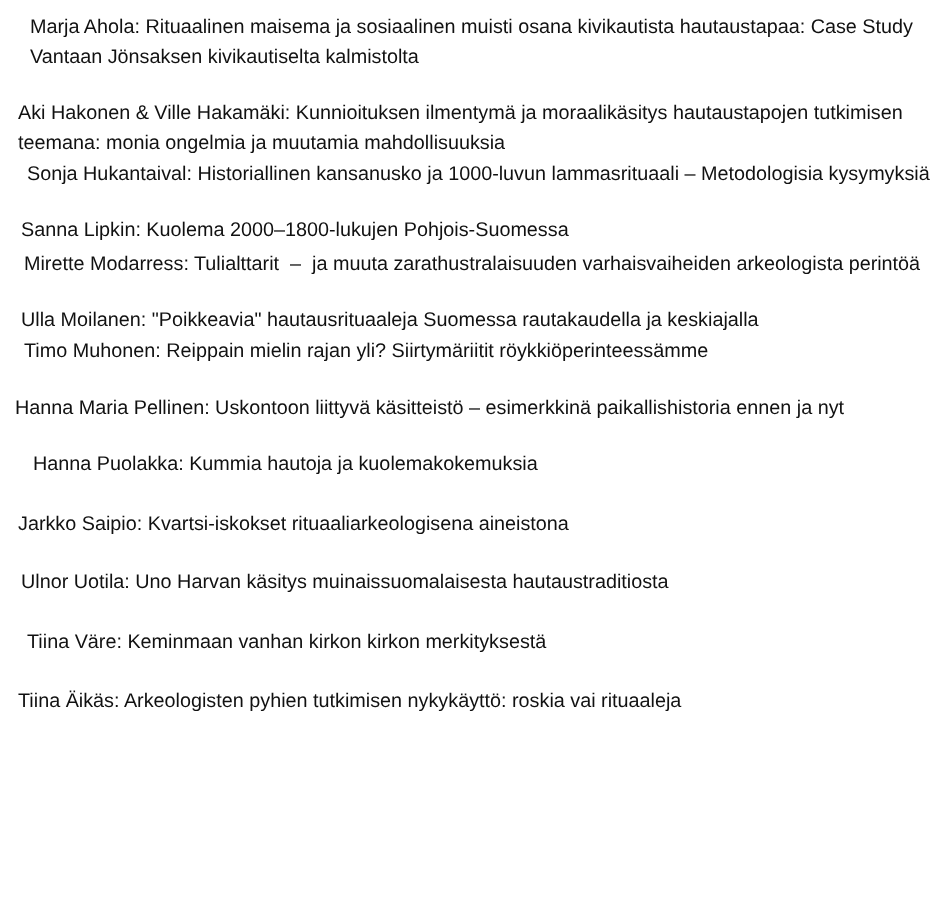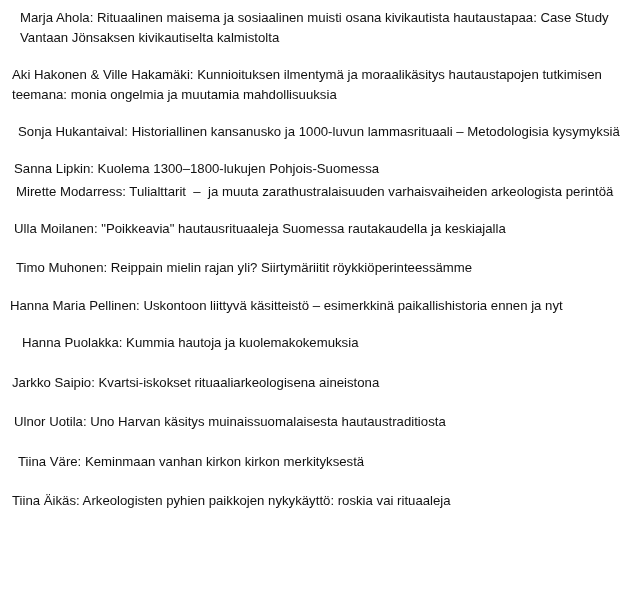--- a/index.html
+++ b/index.html
@@ -27,25 +27,25 @@
     color: #111111;
     margin: 0;
   }
   .entry-text {
     display: block;
     white-space: pre-wrap;
   }
   
   .e0  { margin-top: 2px;  padding-left: 12px; }
   .e1  { margin-top: 16px; padding-left: 4px; }
-  .e2  { margin-top: 16px; padding-left: 10px; }
+  .e2  { padding-left: 10px; }
   .e3  { margin-top: 17px; padding-left: 6px; }
   .e4  { margin-top: 2px; padding-left: 8px; }
   .e5  { margin-top: 17px; padding-left: 6px; }
-  .e6  { margin-top: 18px; padding-left: 8px; }
+  .e6  { padding-left: 8px; }
   .e7  { margin-top: 18px; padding-left: 2px; }
   .e8  { margin-top: 16px; padding-left: 14px; }
   .e9  { margin-top: 20px; padding-left: 4px; }
   .e10 { margin-top: 19px; padding-left: 6px; }
   .e11 { margin-top: 19px; padding-left: 10px; }
   .e12 { margin-top: 19px; padding-left: 4px; }
 </style>
 </head>
 <body>
 
@@ -57,21 +57,21 @@
 
   <p class="entry e1">
     <span class="entry-text">Aki Hakonen &amp; Ville Hakamäki: Kunnioituksen ilmentymä ja moraalikäsitys hautaustapojen tutkimisen teemana: monia ongelmia ja muutamia mahdollisuuksia</span>
   </p>
 
   <p class="entry e2">
     <span class="entry-text">Sonja Hukantaival: Historiallinen kansanusko ja 1000-luvun lammasrituaali – Metodologisia kysymyksiä</span>
   </p>
 
   <p class="entry e3">
-    <span class="entry-text">Sanna Lipkin: Kuolema 1300–1800-lukujen Pohjois-Suomessa</span>
+    <span class="entry-text">Sanna Lipkin: Kuolema 2000–1800-lukujen Pohjois-Suomessa</span>
   </p>
 
   <p class="entry e4">
     <span class="entry-text">Mirette Modarress: Tulialttarit  –  ja muuta zarathustralaisuuden varhaisvaiheiden arkeologista perintöä</span>
   </p>
 
   <p class="entry e5">
     <span class="entry-text">Ulla Moilanen: "Poikkeavia" hautausrituaaleja Suomessa rautakaudella ja keskiajalla</span>
   </p>
 
@@ -93,16 +93,16 @@
 
   <p class="entry e10">
     <span class="entry-text">Ulnor Uotila: Uno Harvan käsitys muinaissuomalaisesta hautaustraditiosta</span>
   </p>
 
   <p class="entry e11">
     <span class="entry-text">Tiina Väre: Keminmaan vanhan kirkon kirkon merkityksestä</span>
   </p>
 
   <p class="entry e12">
-    <span class="entry-text">Tiina Äikäs: Arkeologisten pyhien paikkojen nykykäyttö: roskia vai rituaaleja</span>
+    <span class="entry-text">Tiina Äikäs: Arkeologisten pyhien tutkimisen nykykäyttö: roskia vai rituaaleja</span>
   </p>
 
 </div>
 
 </body></html>

